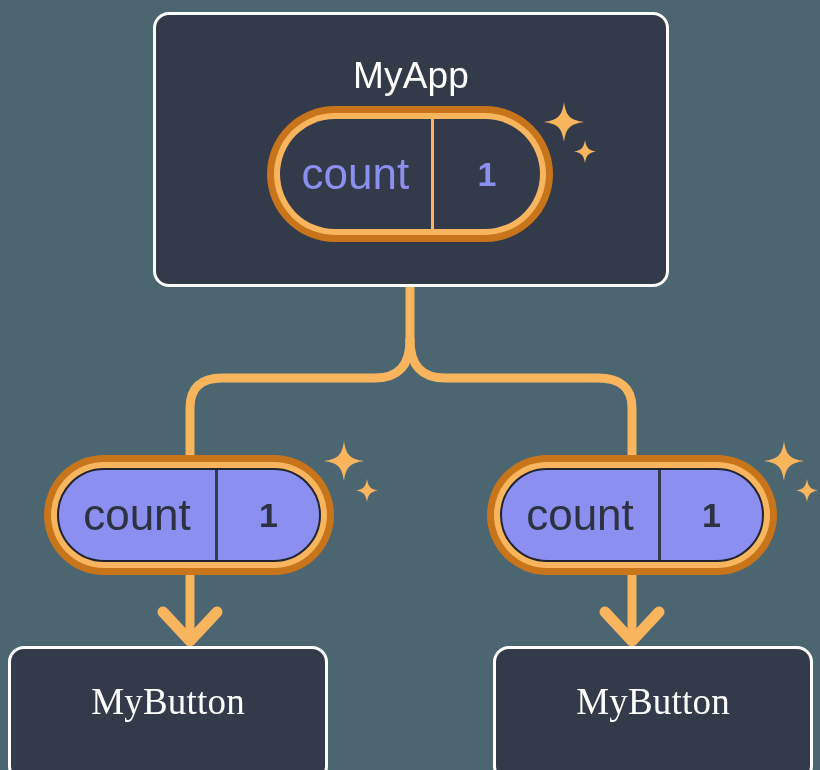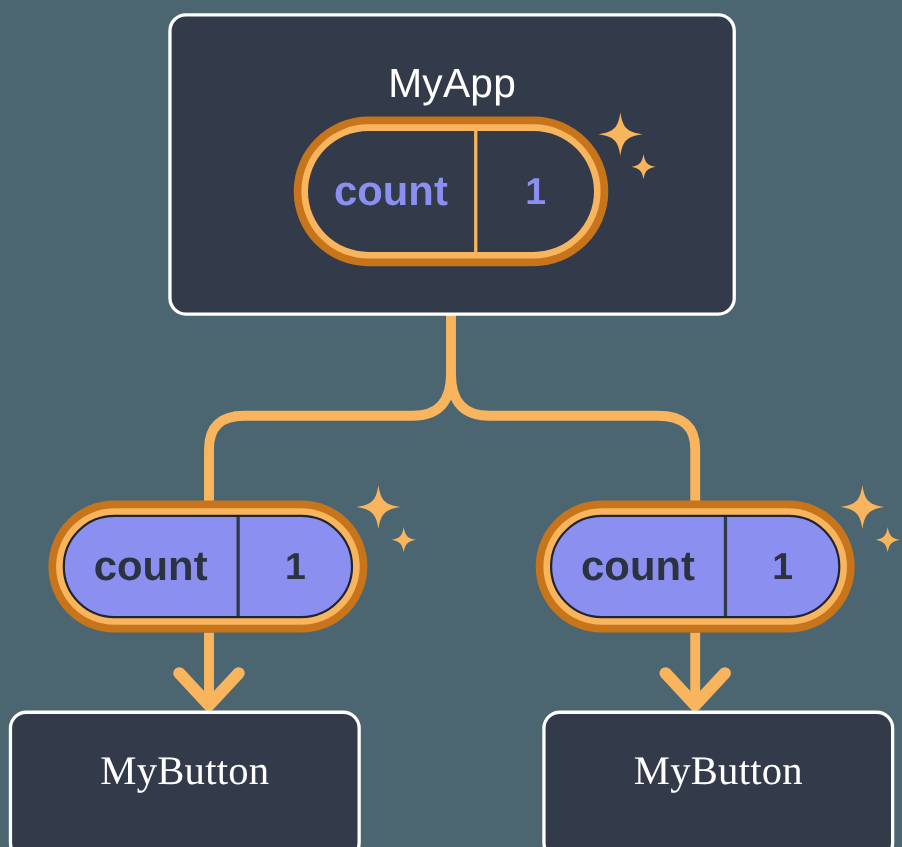--- a/index.html
+++ b/index.html
@@ -99,22 +99,22 @@
     align-items: stretch;
     overflow: hidden;
   }
   .pill-cell {
     display: flex;
     align-items: center;
     justify-content: center;
     white-space: nowrap;
   }
   .pill-key {
-    font-size: 38px;
-    font-weight: 700;
+    font-size: 44px;
+    font-weight: 400;
   }
   .pill-val {
     font-size: 34px;
     font-weight: 700;
   }
 
   
   #pill-myapp {
     left: 267px;
     top: 106px;

